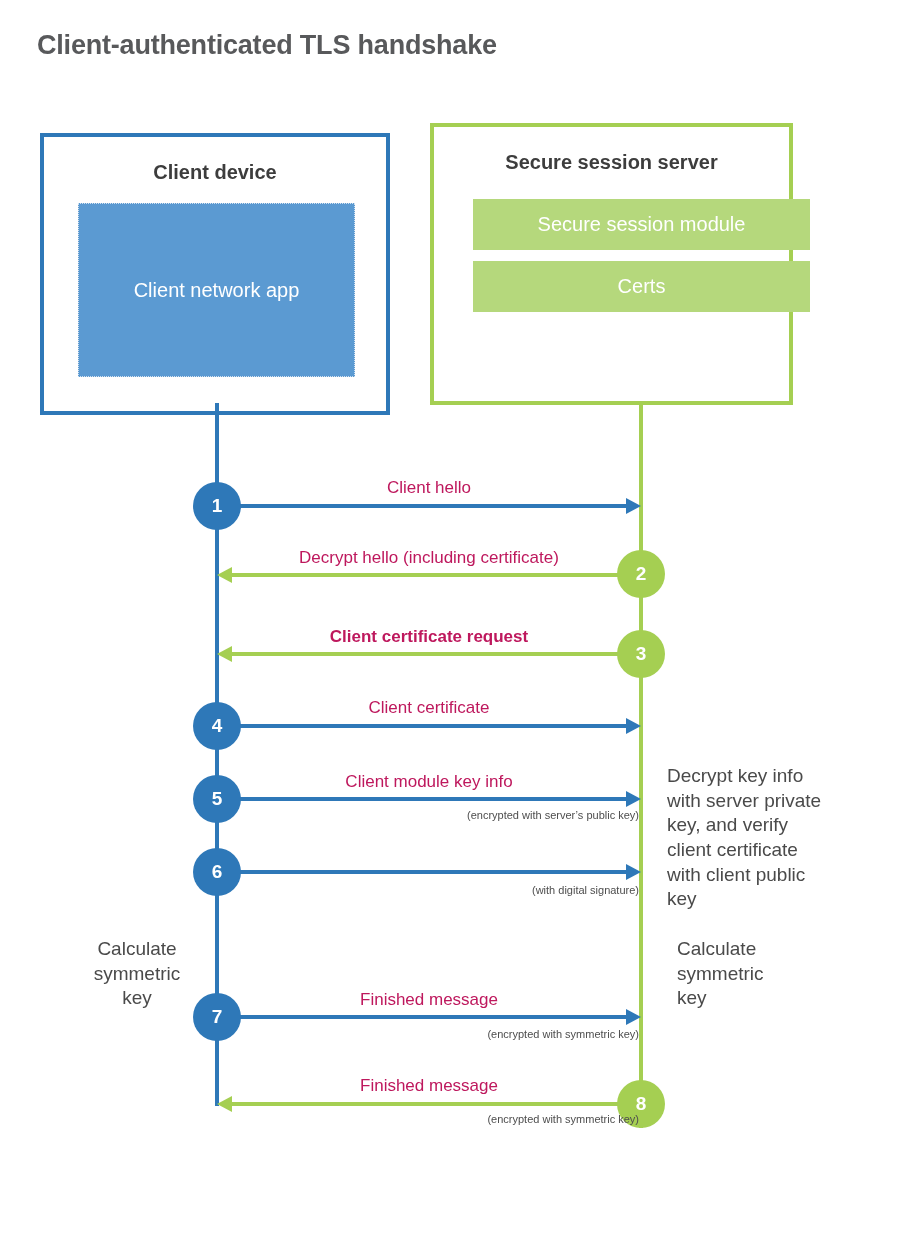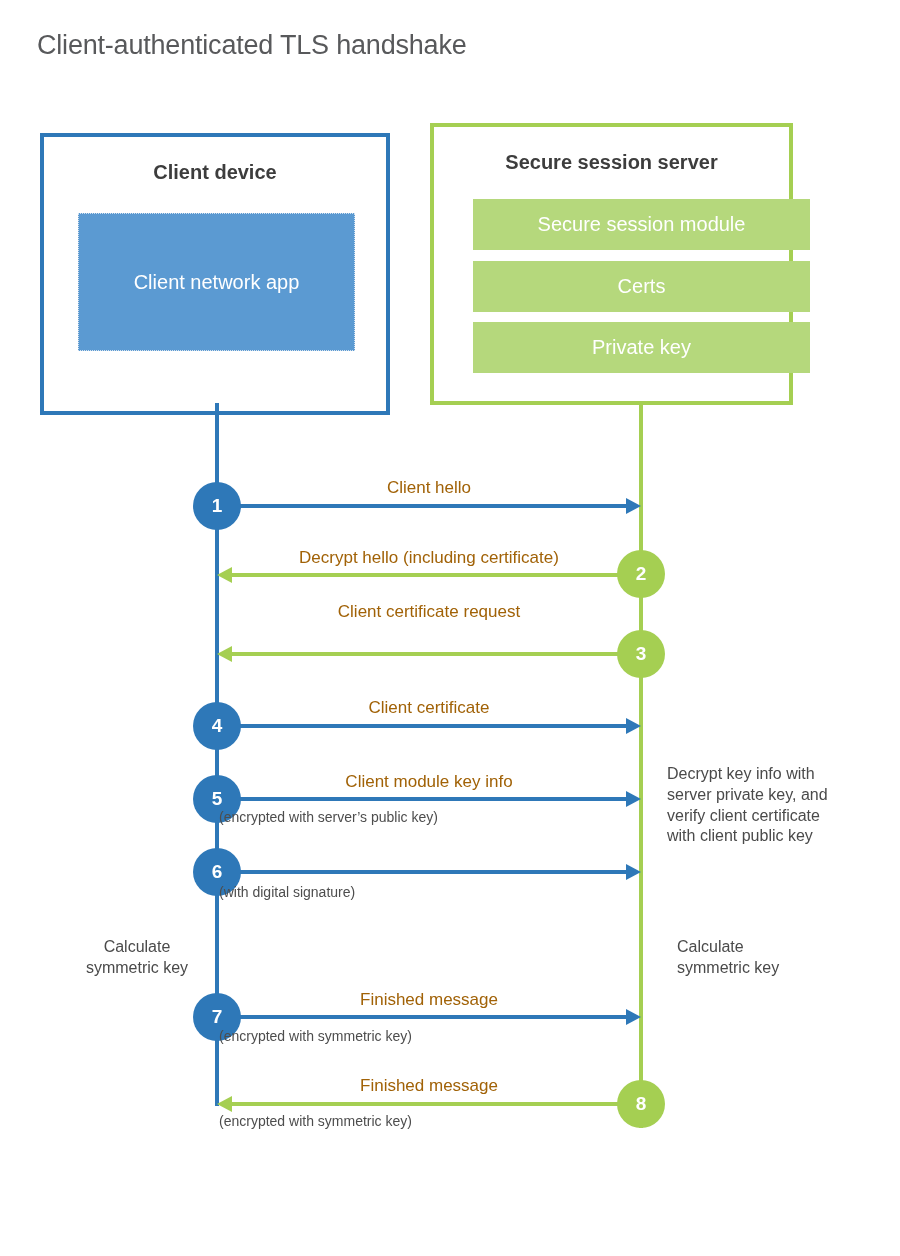--- a/index.html
+++ b/index.html
@@ -1,29 +1,29 @@
 <!DOCTYPE html>
 <html><head>
 <meta charset="utf-8">
 <style>
   html,body{margin:0;padding:0;background:#fff;}
   body{font-family:"Liberation Sans","DejaVu Sans",sans-serif;}
   #canvas{position:relative;width:900px;height:1256px;background:#fff;overflow:hidden;}
 
-  .page-title{position:absolute;left:37px;top:30px;font-size:27px;font-weight:400;
+  .page-title{position:absolute;left:37px;top:30px;font-size:27px;font-weight:700;
     color:#58595b;letter-spacing:-0.2px;}
 
   
   .actor-box{position:absolute;top:123px;height:282px;background:#fff;box-sizing:border-box;}
   .client-box{left:40px;width:350px;border:4px solid #2e78b8;margin-top:10px;}
   .server-box{left:430px;width:363px;border:4px solid #a5cf52;}
   .actor-title{position:absolute;left:0;right:0;top:24px;text-align:center;
     font-size:20px;font-weight:700;color:#3d3d3d;}
 
-  .client-app{position:absolute;left:34px;top:76px;width:277px;height:138px;
+  .client-app{position:absolute;left:34px;top:66px;width:277px;height:174px;
     background:#5b9ad2;border:1px dotted #d4e2f0;box-sizing:border-box;
     display:flex;align-items:center;justify-content:center;text-align:center;}
   .client-app span{display:inline-block;max-width:170px;color:#fff;font-size:20px;line-height:1.55;}
 
   .server-bar{position:absolute;left:39px;width:337px;height:51px;background:#b5d87c;
     display:flex;align-items:center;justify-content:center;color:#fff;font-size:20px;}
 
   
   .lifeline{position:absolute;width:4px;}
   .lifeline.blue{left:215px;top:403px;height:703px;background:#2e78b8;}
@@ -41,25 +41,25 @@
   .aline.blue{background:#2e78b8;}
   .aline.green{background:#a5cf52;}
   .ahead{position:absolute;width:0;height:0;border-top:8px solid transparent;border-bottom:8px solid transparent;}
   .ahead.right{border-left:15px solid #2e78b8;left:626px;}
   .ahead.left{border-right:15px solid #a5cf52;left:217px;}
   .aline.toright{left:221px;width:405px;}
   .aline.toleft{left:232px;width:404px;}
 
   
   .msg{position:absolute;left:219px;width:420px;text-align:center;
-    font-size:17px;color:#a16207;}
-  .sub{position:absolute;left:219px;width:420px;text-align:left;
-    font-size:14px;color:#4d4d4d;}
+    font-size:17px;color:#be185d;}
+  .sub{position:absolute;left:219px;width:420px;text-align:right;
+    font-size:11px;color:#4d4d4d;}
 
-  .note{position:absolute;font-size:16px;line-height:1.3;color:#4a4a4a;}
+  .note{position:absolute;font-size:19px;line-height:1.3;color:#4a4a4a;}
   .note-decrypt{left:667px;top:764px;width:162px;}
   .note-calc-left{left:83px;top:937px;width:108px;text-align:center;}
   .note-calc-right{left:677px;top:937px;width:110px;text-align:left;}
 </style>
 </head>
 <body>
 
 <div id="canvas">
 
   <div class="page-title">Client-authenticated TLS handshake</div>
@@ -68,41 +68,40 @@
     <div class="actor-title">Client device</div>
     <div class="client-app">
       <span>Client network app</span>
     </div>
   </div>
 
   <div class="actor-box server-box">
     <div class="actor-title">Secure session server</div>
     <div class="server-bar" style="top:134px;">Certs</div>
     <div class="server-bar" style="top:72px;">Secure session module</div>
-    <div class="server-bar" style="top:195px;">Private key</div>
   </div>
 
   <div class="lifeline blue"></div>
   <div class="lifeline green"></div>
 
   <div class="msg" style="top:478px;">Client hello</div>
   <div class="aline blue toright" style="top:504px;"></div>
   <div class="ahead right" style="top:498px;"></div>
   <div class="circle blue" style="top:482px;">
     <span>1</span>
     </div>
 
   <div class="msg" style="top:548px;">Decrypt hello (including certificate)</div>
   <div class="aline green toleft" style="top:573px;"></div>
   <div class="ahead left" style="top:567px;"></div>
   <div class="circle green" style="top:550px;">
     <span>2</span>
     </div>
 
-  <div class="msg" style="top:602px;">Client certificate request</div>
+  <div class="msg" style="top:627px;font-weight:bold;">Client certificate request</div>
   <div class="aline green toleft" style="top:652px;"></div>
   <div class="ahead left" style="top:646px;"></div>
   <div class="circle green" style="top:630px;">
     <span>3</span>
     </div>
 
   <div class="msg" style="top:698px;">Client certificate</div>
   <div class="aline blue toright" style="top:724px;"></div>
   <div class="ahead right" style="top:718px;"></div>
   <div class="circle blue" style="top:702px;">

